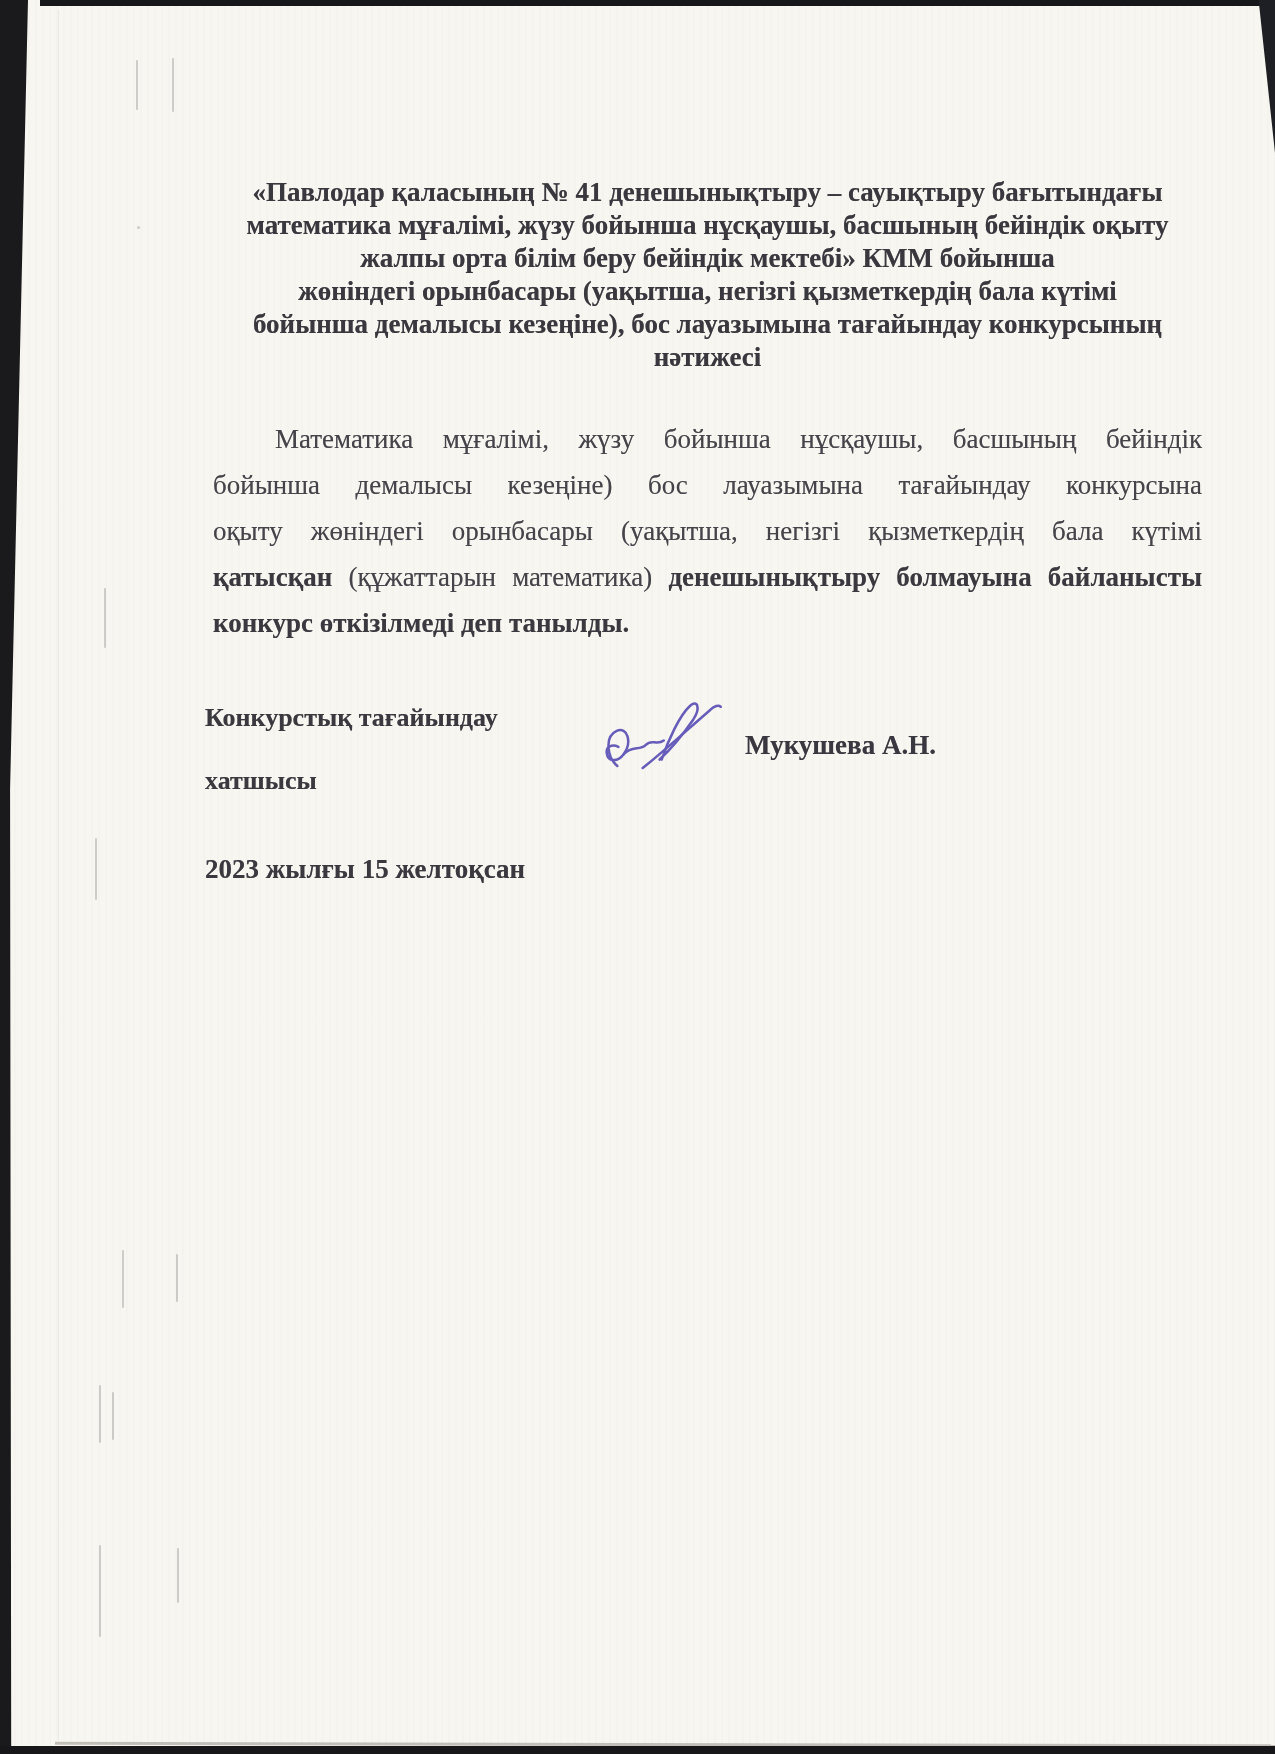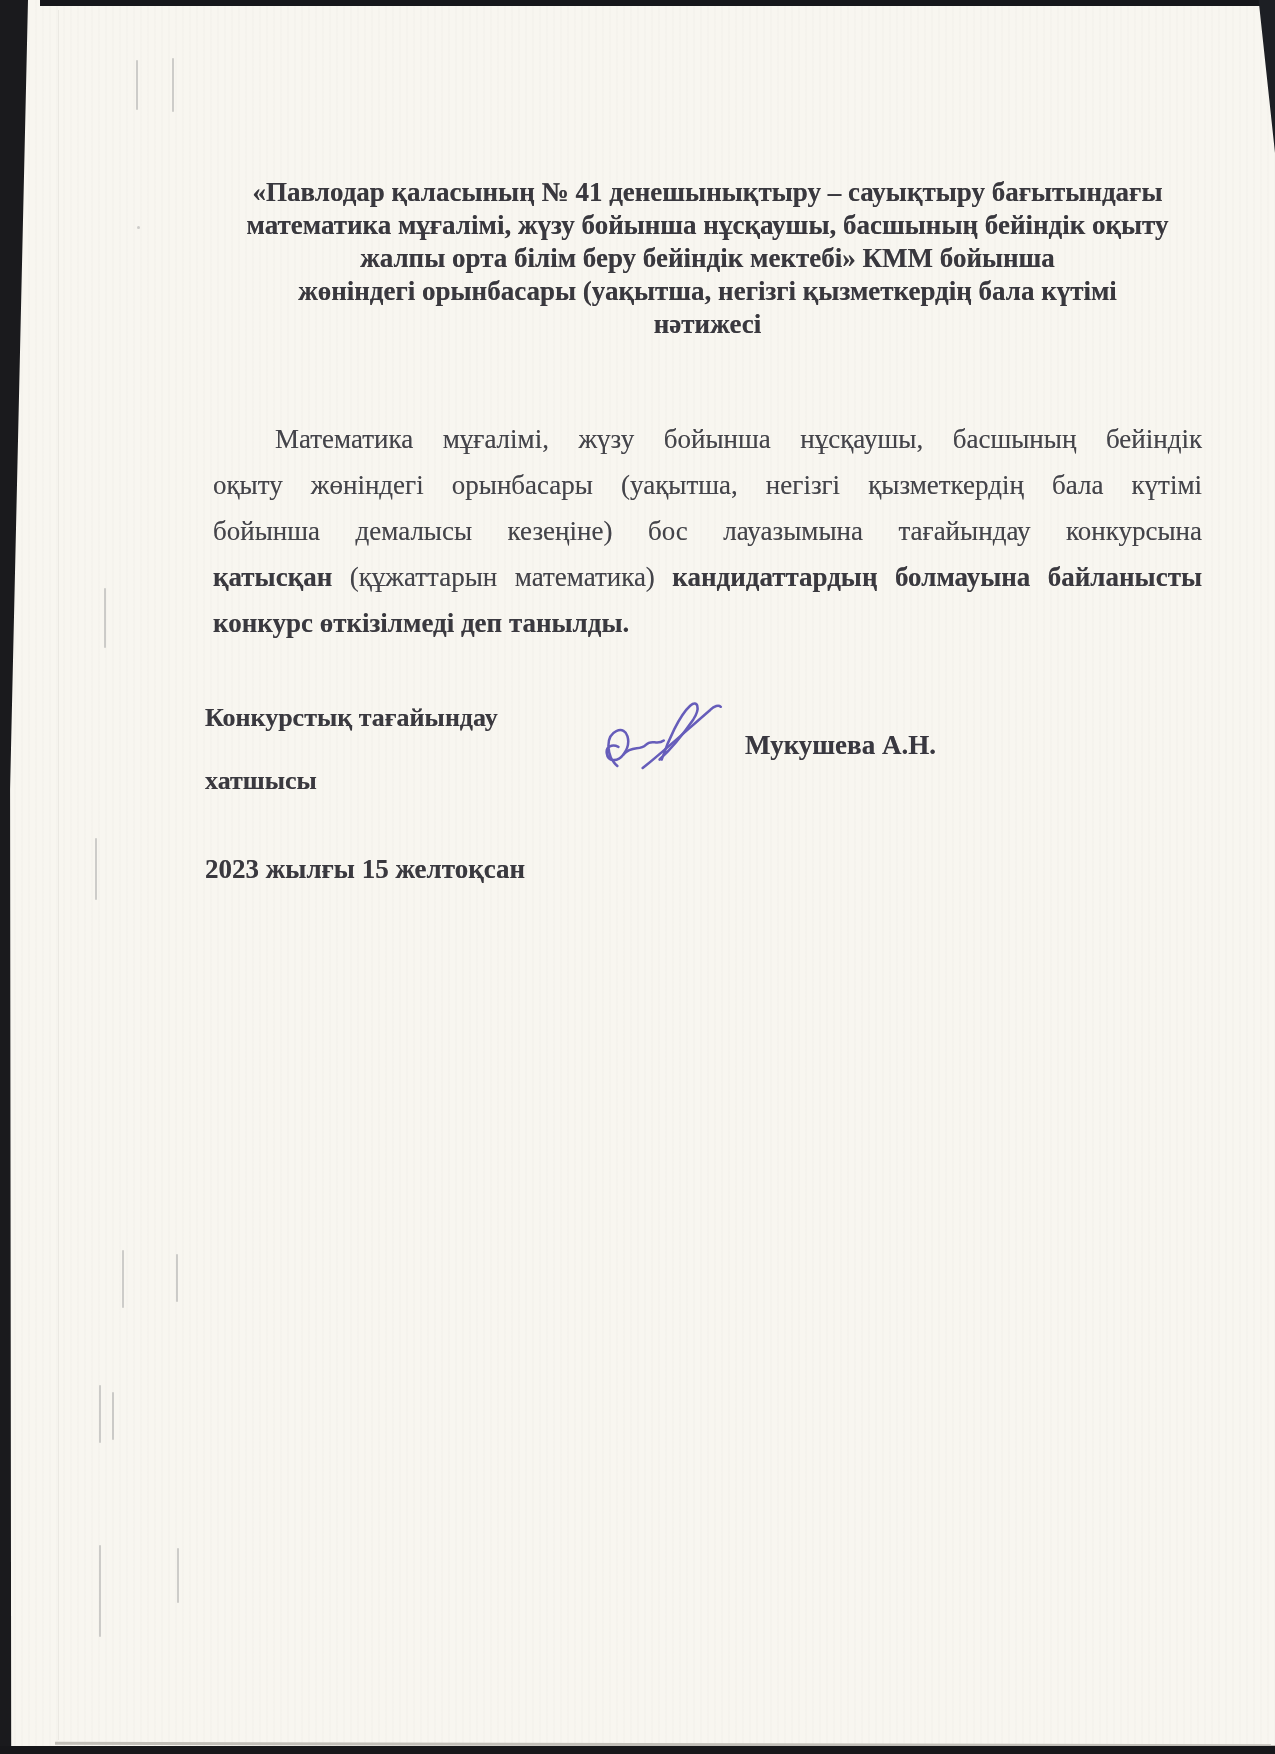--- a/index.html
+++ b/index.html
@@ -117,28 +117,29 @@
   <div class="artifact a10"></div>
   <div class="artifact dot a11"></div>
 
   <div class="content">
 
     <div class="doc-title">
       <div>«Павлодар қаласының № 41 денешынықтыру – сауықтыру бағытындағы</div>
       <div>математика мұғалімі, жүзу бойынша нұсқаушы, басшының бейіндік оқыту</div>
       <div>жалпы орта білім беру бейіндік мектебі» КММ бойынша</div>
       <div>жөніндегі орынбасары (уақытша, негізгі қызметкердің бала күтімі</div>
+      <div>бойынша демалысы кезеңіне),  бос лауазымына тағайындау конкурсының</div>
       <div>нәтижесі</div>
     </div>
 
     <div class="body-par">
       <p class="bline just first"><span>Математика  мұғалімі, жүзу бойынша нұсқаушы, басшының бейіндік</span></p>
+      <p class="bline just"><span>бойынша демалысы кезеңіне)  бос лауазымына тағайындау конкурсына</span></p>
       <p class="bline just"><span>оқыту жөніндегі орынбасары (уақытша, негізгі қызметкердің бала күтімі</span></p>
-      <p class="bline just"><span>бойынша демалысы кезеңіне)  бос лауазымына тағайындау конкурсына</span></p>
-      <p class="bline just"><span class="bold">қатысқан</span><span> (құжаттарын математика) </span><span class="bold">кандидаттардың болмауына байланысты</span></p>
+      <p class="bline just"><span class="bold">қатысқан</span><span> (құжаттарын математика) </span><span class="bold">денешынықтыру болмауына байланысты</span></p>
       <p class="bline lastline"><span class="bold">конкурс өткізілмеді деп танылды.</span></p>
     </div>
 
     <div class="sig-label sig-label-1">Конкурстық тағайындау</div>
     <div class="sig-label sig-label-2">хатшысы</div>
 
     <div class="signature">
       <svg viewBox="0 0 140 90" width="150" height="95" xmlns="http://www.w3.org/2000/svg">
         <g fill="none" stroke="#5f55b8" stroke-width="2.4" stroke-linecap="round" stroke-linejoin="round" opacity="0.95">
           <path d="M22,70 C12,62 10,42 21,37 C32,32 36,48 28,59 C22,67 13,66 12,58 C11,52 17,49 23,52"></path>

